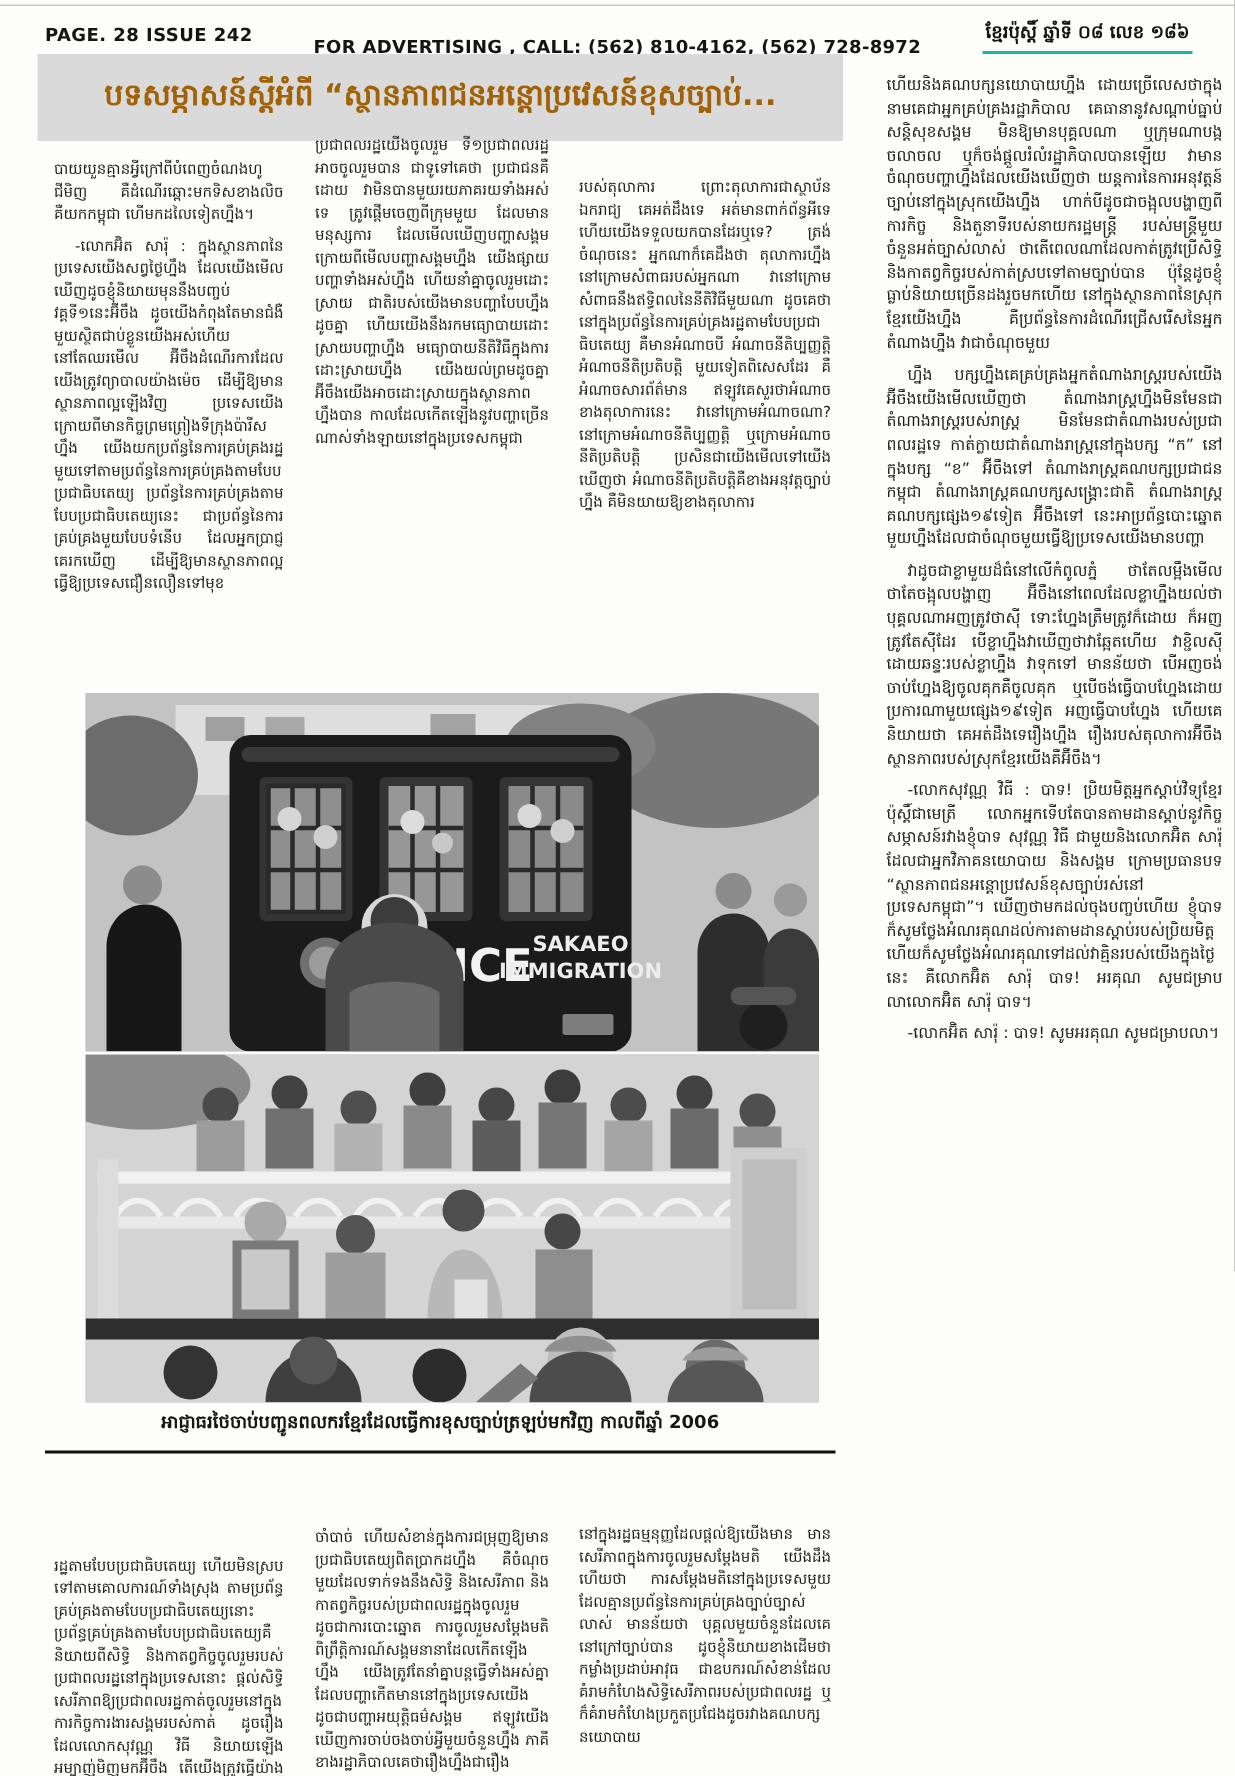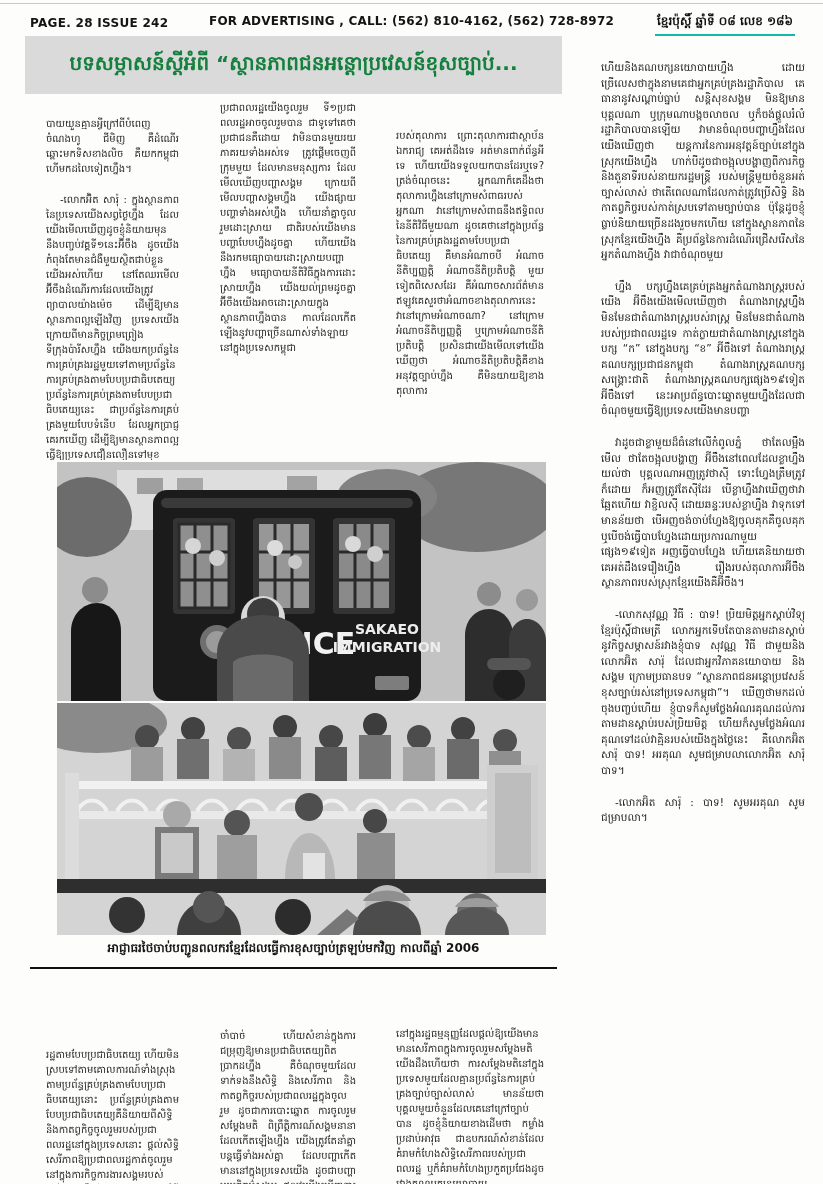--- a/index.html
+++ b/index.html
@@ -6,36 +6,36 @@
   .page{
     position:relative; width:823px; height:1184px; margin:0 auto;
     background:#fdfdfc; overflow:hidden;
     font-family:"DejaVu Sans", sans-serif; color:#141414;
   }
   .topline{position:absolute;top:3px;left:0;width:823px;height:1px;background:#c9c9c9;}
 
   
   .header{position:absolute;top:13px;left:0;width:823px;height:26px;font-weight:bold;font-size:12px;}
   .hdr-page{position:absolute;left:30px;top:3px;letter-spacing:.3px;}
-  .hdr-ads{position:absolute;left:0;right:0;top:1px;text-align:center;letter-spacing:.2px;}
+  .hdr-ads{position:absolute;left:0;right:0;top:11px;text-align:center;letter-spacing:.2px;}
   .hdr-edition{position:absolute;right:28px;top:0;font-size:12px;border-bottom:2px solid #14b8a6;padding:0 2px 3px 2px;}
 
   
   .headline-box{
     position:absolute;left:25px;top:36px;width:537px;height:58px;
     background:#dadada; display:flex;align-items:center;justify-content:center;
   }
-  .headline-text{font-size:20px;font-weight:bold;color:#15803d;white-space:nowrap;overflow:hidden;padding:0 8px;}
+  .headline-text{font-size:20px;font-weight:bold;color:#a16207;white-space:nowrap;overflow:hidden;padding:0 8px;}
 
   
   .col{
     position:absolute; text-align:justify; overflow:hidden;
     font-size:10px; line-height:15px; color:#1c1c1c; word-break:break-word;
   }
-  .col p{margin:16px; text-indent:14px;}
+  .col p{margin:6px; text-indent:14px;}
   .col p.noindent{text-indent:0;}
   .col b{font-weight:normal;}
   .col-t1{left:30px; top:100px; width:165px; height:360px;}
   .col-t2{left:204px;top:84px; width:168px; height:360px;}
   .col-t3{left:380px;top:112px; width:180px; height:360px;}
   .col-b1{left:30px; top:1031px; width:165px; height:198px;}
   .col-b2{left:204px;top:1012px; width:168px; height:198px;}
   .col-b3{left:380px;top:1010px; width:180px; height:198px;}
   .col-right{left:585px;top:44px; width:236px; height:1088px; font-size:10.5px; line-height:15.6px;}
 

